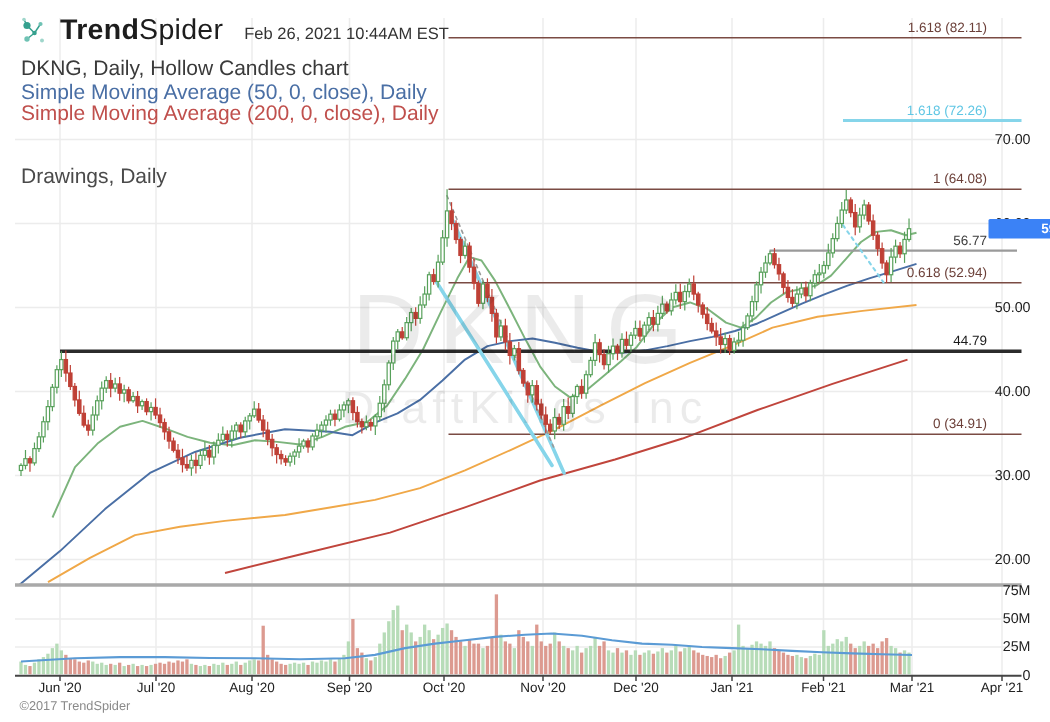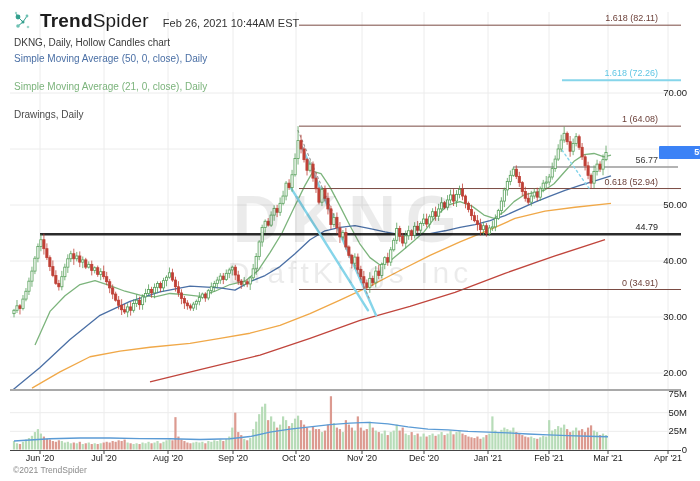--- a/index.html
+++ b/index.html
@@ -3,23 +3,23 @@
 <meta charset="utf-8">
 <style>
   html,body{margin:0;padding:0;background:#fff;}
   .stage{position:relative;width:700px;height:481px;background:#fff;overflow:hidden;
          font-family:"Liberation Sans", sans-serif;}
   svg text{font-family:"Liberation Sans", sans-serif;}
   .hdr{position:absolute;top:10px;left:12px;display:flex;align-items:center;gap:6px;}
   .brand{font-size:19px;color:#1d1d1d;letter-spacing:.2px;}
   .brand b{font-weight:800;margin-top:40px;}
   .ts{font-size:11px;font-weight:normal;color:#333;margin-left:8px;padding-top:3px;}
-  .lgd{position:absolute;left:14px;font-size:10px;white-space:nowrap;}
+  .lgd{position:absolute;left:14px;font-size:14px;white-space:nowrap;}
   .wm{position:absolute;left:115px;top:186px;width:470px;text-align:center;pointer-events:none;}
-  .wm .sym{font-size:66px;font-weight:bold;letter-spacing:10px;color:rgba(0,0,0,0.08);line-height:1;}
+  .wm .sym{font-size:66px;font-weight:normal;letter-spacing:10px;color:rgba(0,0,0,0.08);line-height:1;}
   .wm .co{font-size:30px;color:rgba(0,0,0,0.08);letter-spacing:4px;margin-top:4px;}
   .badge{position:absolute;left:659px;top:146px;width:33px;height:13px;color:#fff;
          font-size:9px;font-weight:bold;text-align:center;line-height:13px;border-radius:1px;}
   .foot{position:absolute;left:13px;top:465px;font-size:8.5px;color:#8a8a8a;}
 </style>
 </head>
 <body>
 
 <div class="stage">
 
@@ -718,19 +718,19 @@
       <circle cx="15" cy="6" r="1.4" fill="#6fc2b4"></circle>
       <circle cx="4" cy="3" r="1.2" fill="#9fd6cb"></circle>
       <circle cx="16" cy="17" r="1.3" fill="#9fd6cb"></circle>
     </svg>
     <div class="brand"><b>Trend</b><span>Spider</span></div>
     <div class="ts">Feb 26, 2021 10:44AM EST</div>
   </div>
 
   <div class="lgd" style="top: 37px; color: rgb(58, 58, 58);">DKNG, Daily, Hollow Candles chart</div>
   <div class="lgd" style="top: 53px; color: rgb(74, 111, 165); text-align: right;">Simple Moving Average (50, 0, close), Daily</div>
-  <div class="lgd" style="top: 81px; color: rgb(124, 180, 124);">Simple Moving Average (21, 0, close), Daily</div>
+  <div class="lgd" style="top: 67px; color: rgb(192, 80, 77);">Simple Moving Average (200, 0, close), Daily</div>
   <div class="lgd" style="top: 109px; color: rgb(74, 74, 74); text-align: center;">Drawings, Daily</div>
 
   <div class="badge" style="background: #3b82f6; padding-left: 30px;">59.38</div>
 
-  <div class="foot">©2021 TrendSpider</div>
+  <div class="foot">©2017 TrendSpider</div>
 </div>
 
 </body></html>

